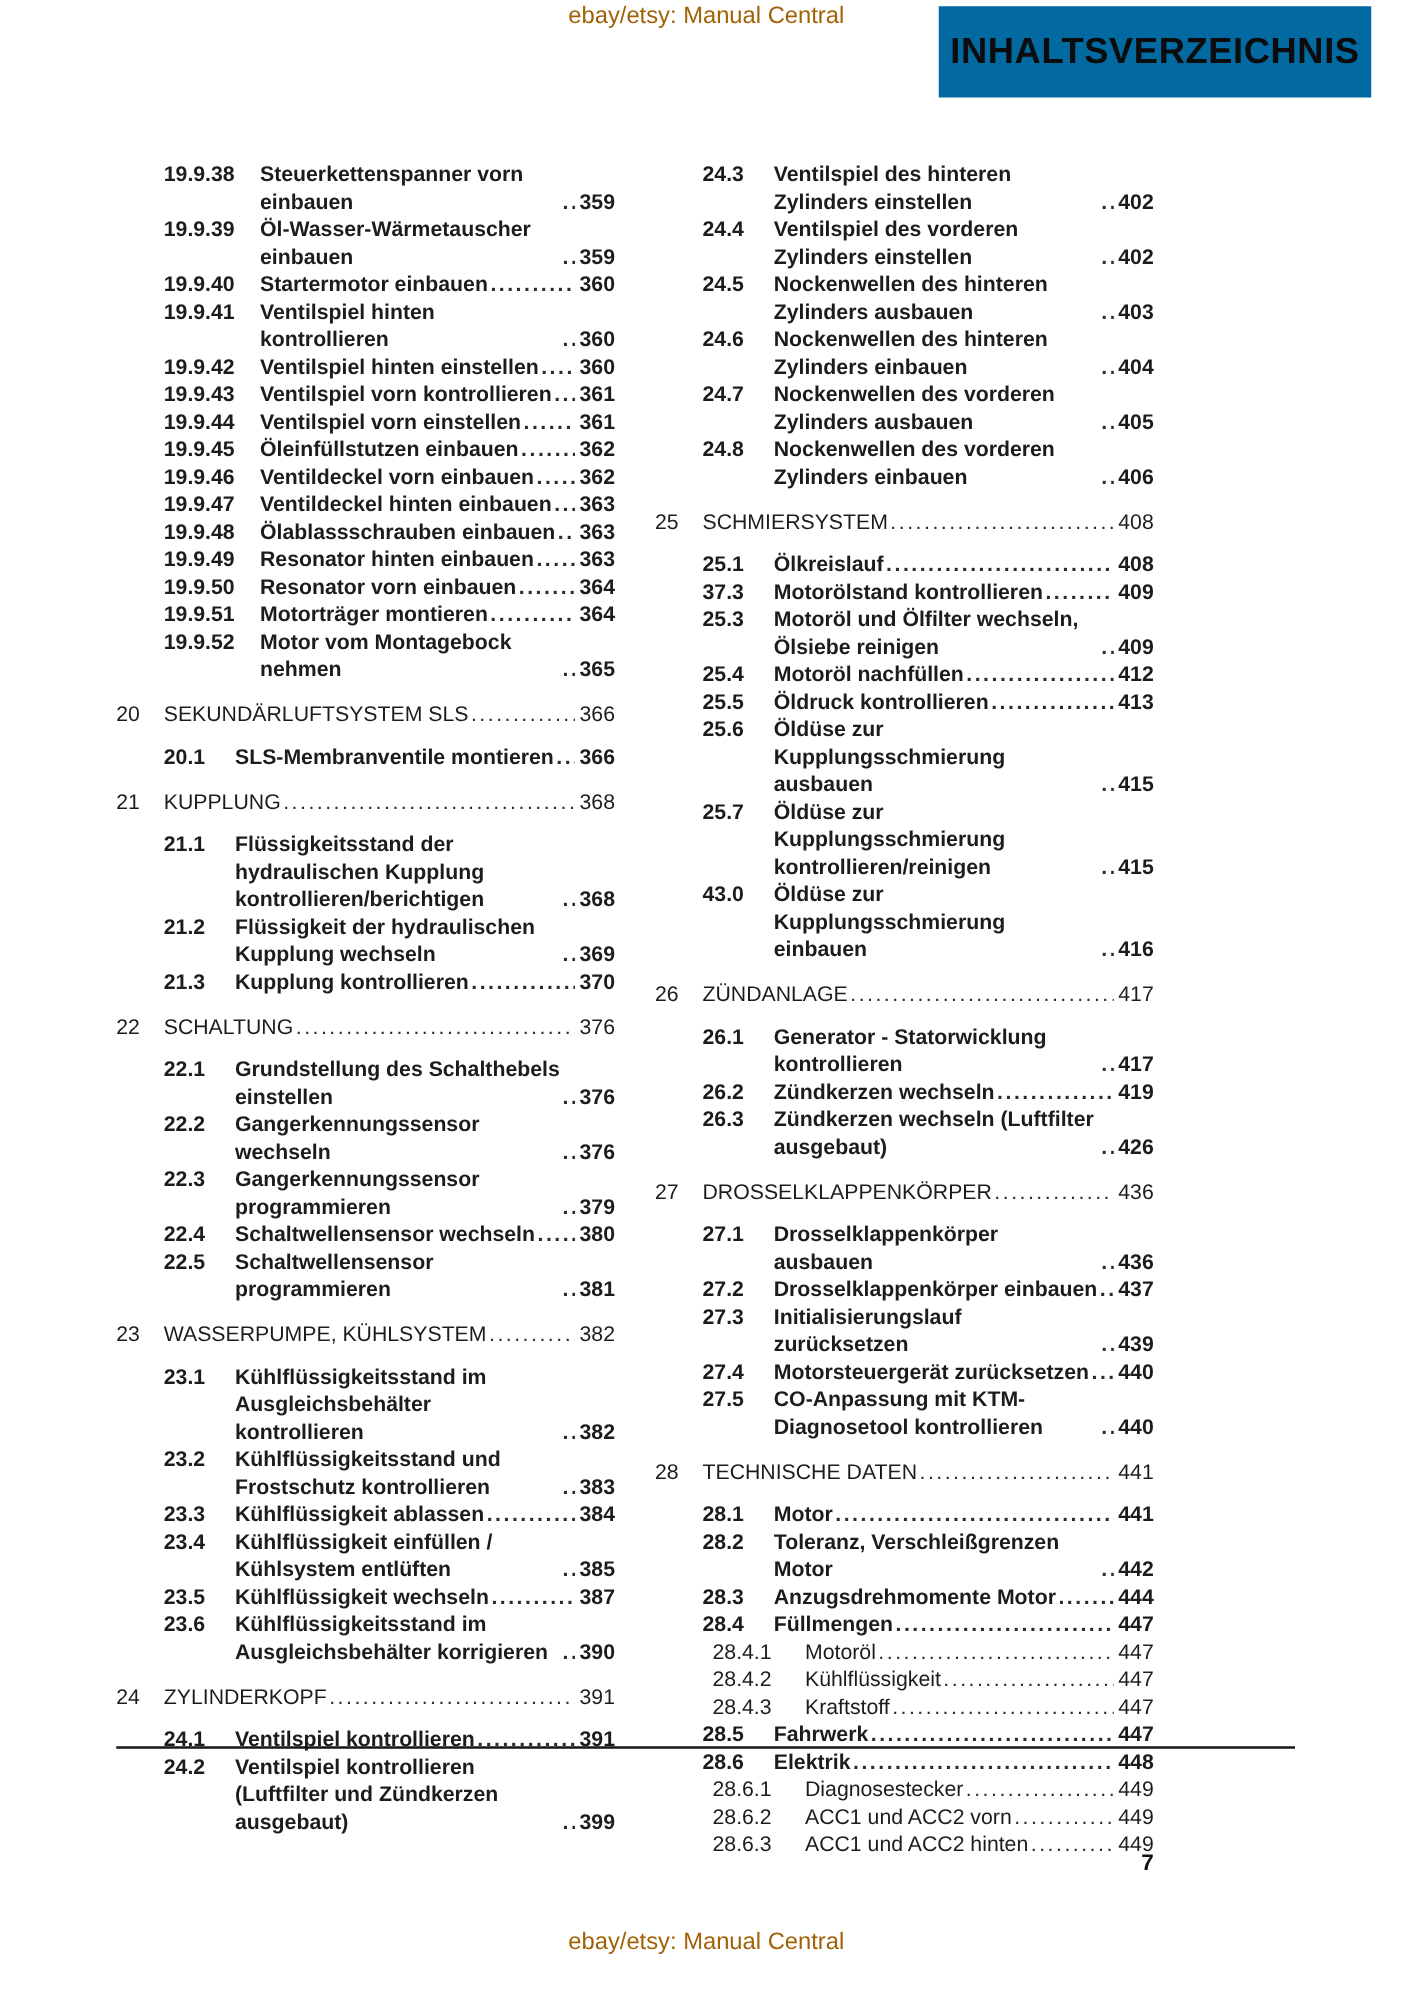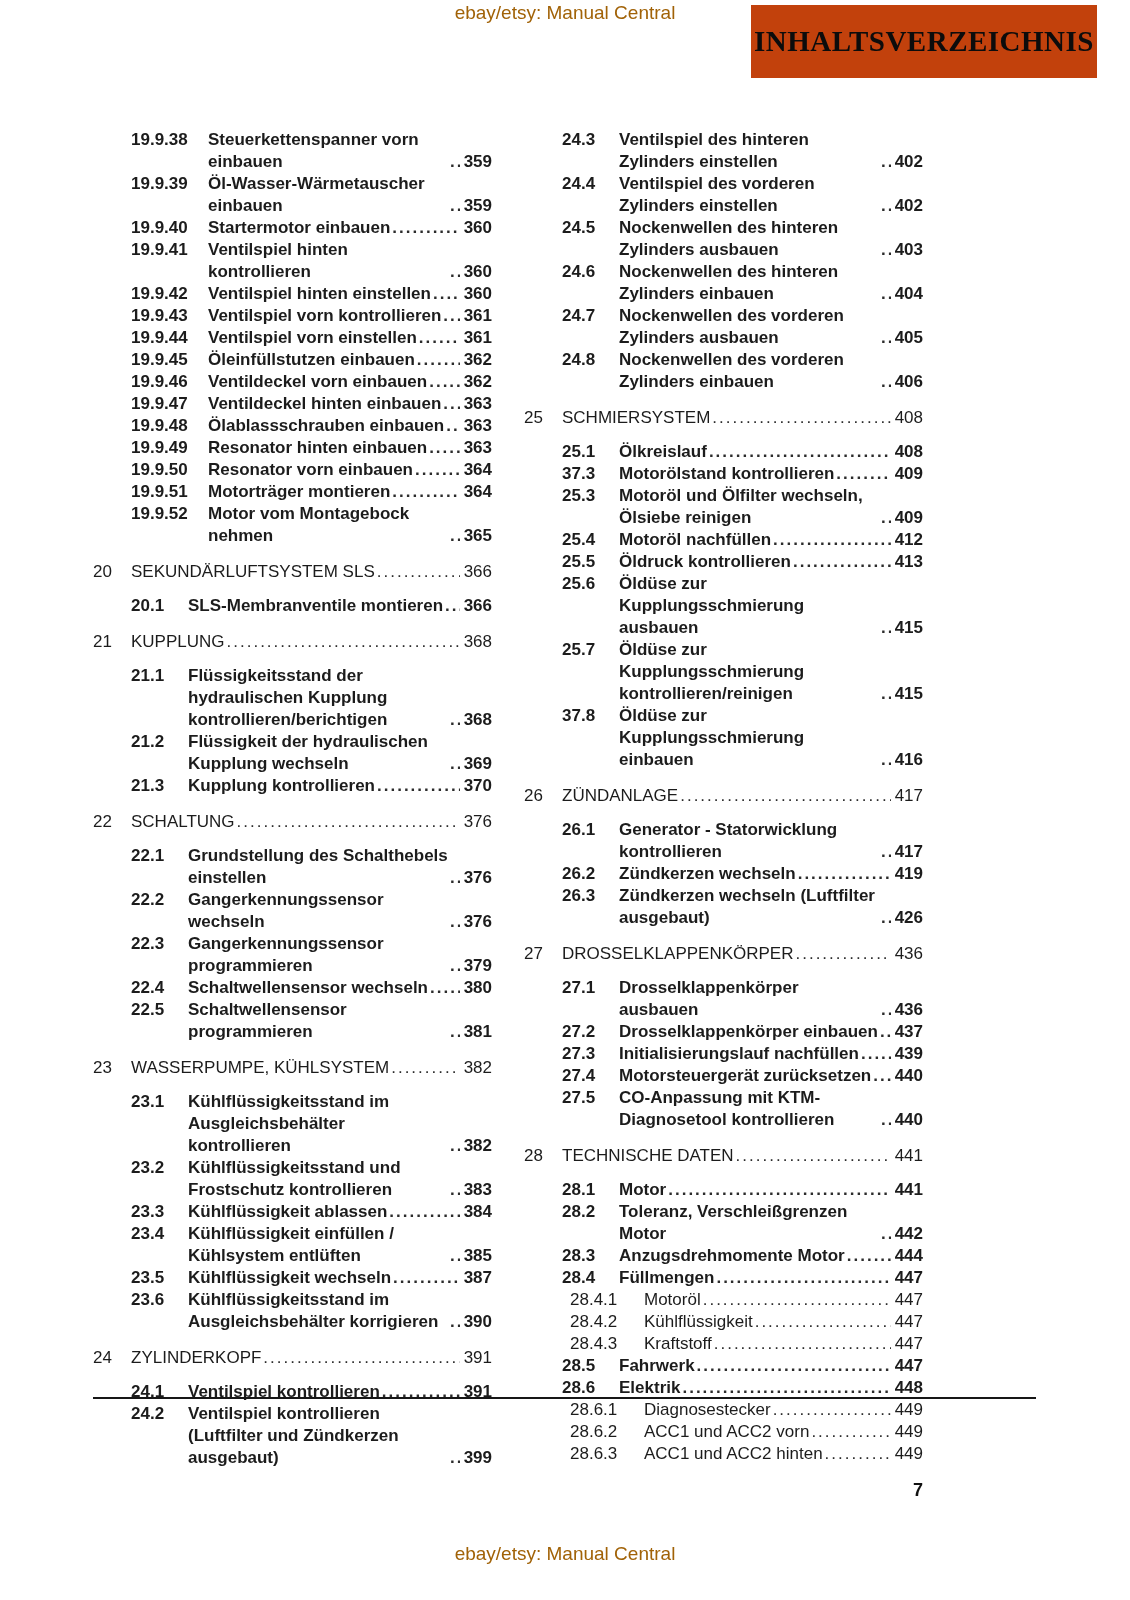--- a/index.html
+++ b/index.html
@@ -68,21 +68,21 @@
     text-align: right; font-size: 18px; font-weight: 700; color: #111111;
   }
 </style>
 </head>
 <body style="color: rgb(28, 28, 28);">
 
 <div class="page-root">
 
   <div class="watermark top">ebay/etsy: Manual Central</div>
 
-  <div class="title-box" style="background: #c2410c; font-family: Liberation Serif, serif;">
+  <div class="title-box" style="background: #0369a1;">
     <span class="title-text">INHALTSVERZEICHNIS</span>
   </div>
 
   <div class="content">
     <div class="col">
         <div class="entry section widenum">
           <span class="num">19.9.38</span>
           <span class="title">Steuerkettenspanner vorn einbauen</span>
           <span class="dots"></span>
           <span class="page">359</span>
@@ -383,21 +383,21 @@
           <span class="dots"></span>
           <span class="page">415</span>
         </div>
         <div class="entry section">
           <span class="num">25.7</span>
           <span class="title">Öldüse zur Kupplungsschmierung kontrollieren/reinigen</span>
           <span class="dots"></span>
           <span class="page">415</span>
         </div>
         <div class="entry section">
-          <span class="num">37.8</span>
+          <span class="num">43.0</span>
           <span class="title">Öldüse zur Kupplungsschmierung einbauen</span>
           <span class="dots"></span>
           <span class="page">416</span>
         </div>
         <div class="entry chapter">
           <span class="num">26</span>
           <span class="title">ZÜNDANLAGE</span>
           <span class="dots"></span>
           <span class="page">417</span>
         </div>
@@ -432,21 +432,21 @@
           <span class="page">436</span>
         </div>
         <div class="entry section">
           <span class="num">27.2</span>
           <span class="title">Drosselklappenkörper einbauen</span>
           <span class="dots"></span>
           <span class="page">437</span>
         </div>
         <div class="entry section">
           <span class="num">27.3</span>
-          <span class="title">Initialisierungslauf nachfüllen</span>
+          <span class="title">Initialisierungslauf zurücksetzen</span>
           <span class="dots"></span>
           <span class="page">439</span>
         </div>
         <div class="entry section">
           <span class="num">27.4</span>
           <span class="title">Motorsteuergerät zurücksetzen</span>
           <span class="dots"></span>
           <span class="page">440</span>
         </div>
         <div class="entry section">

